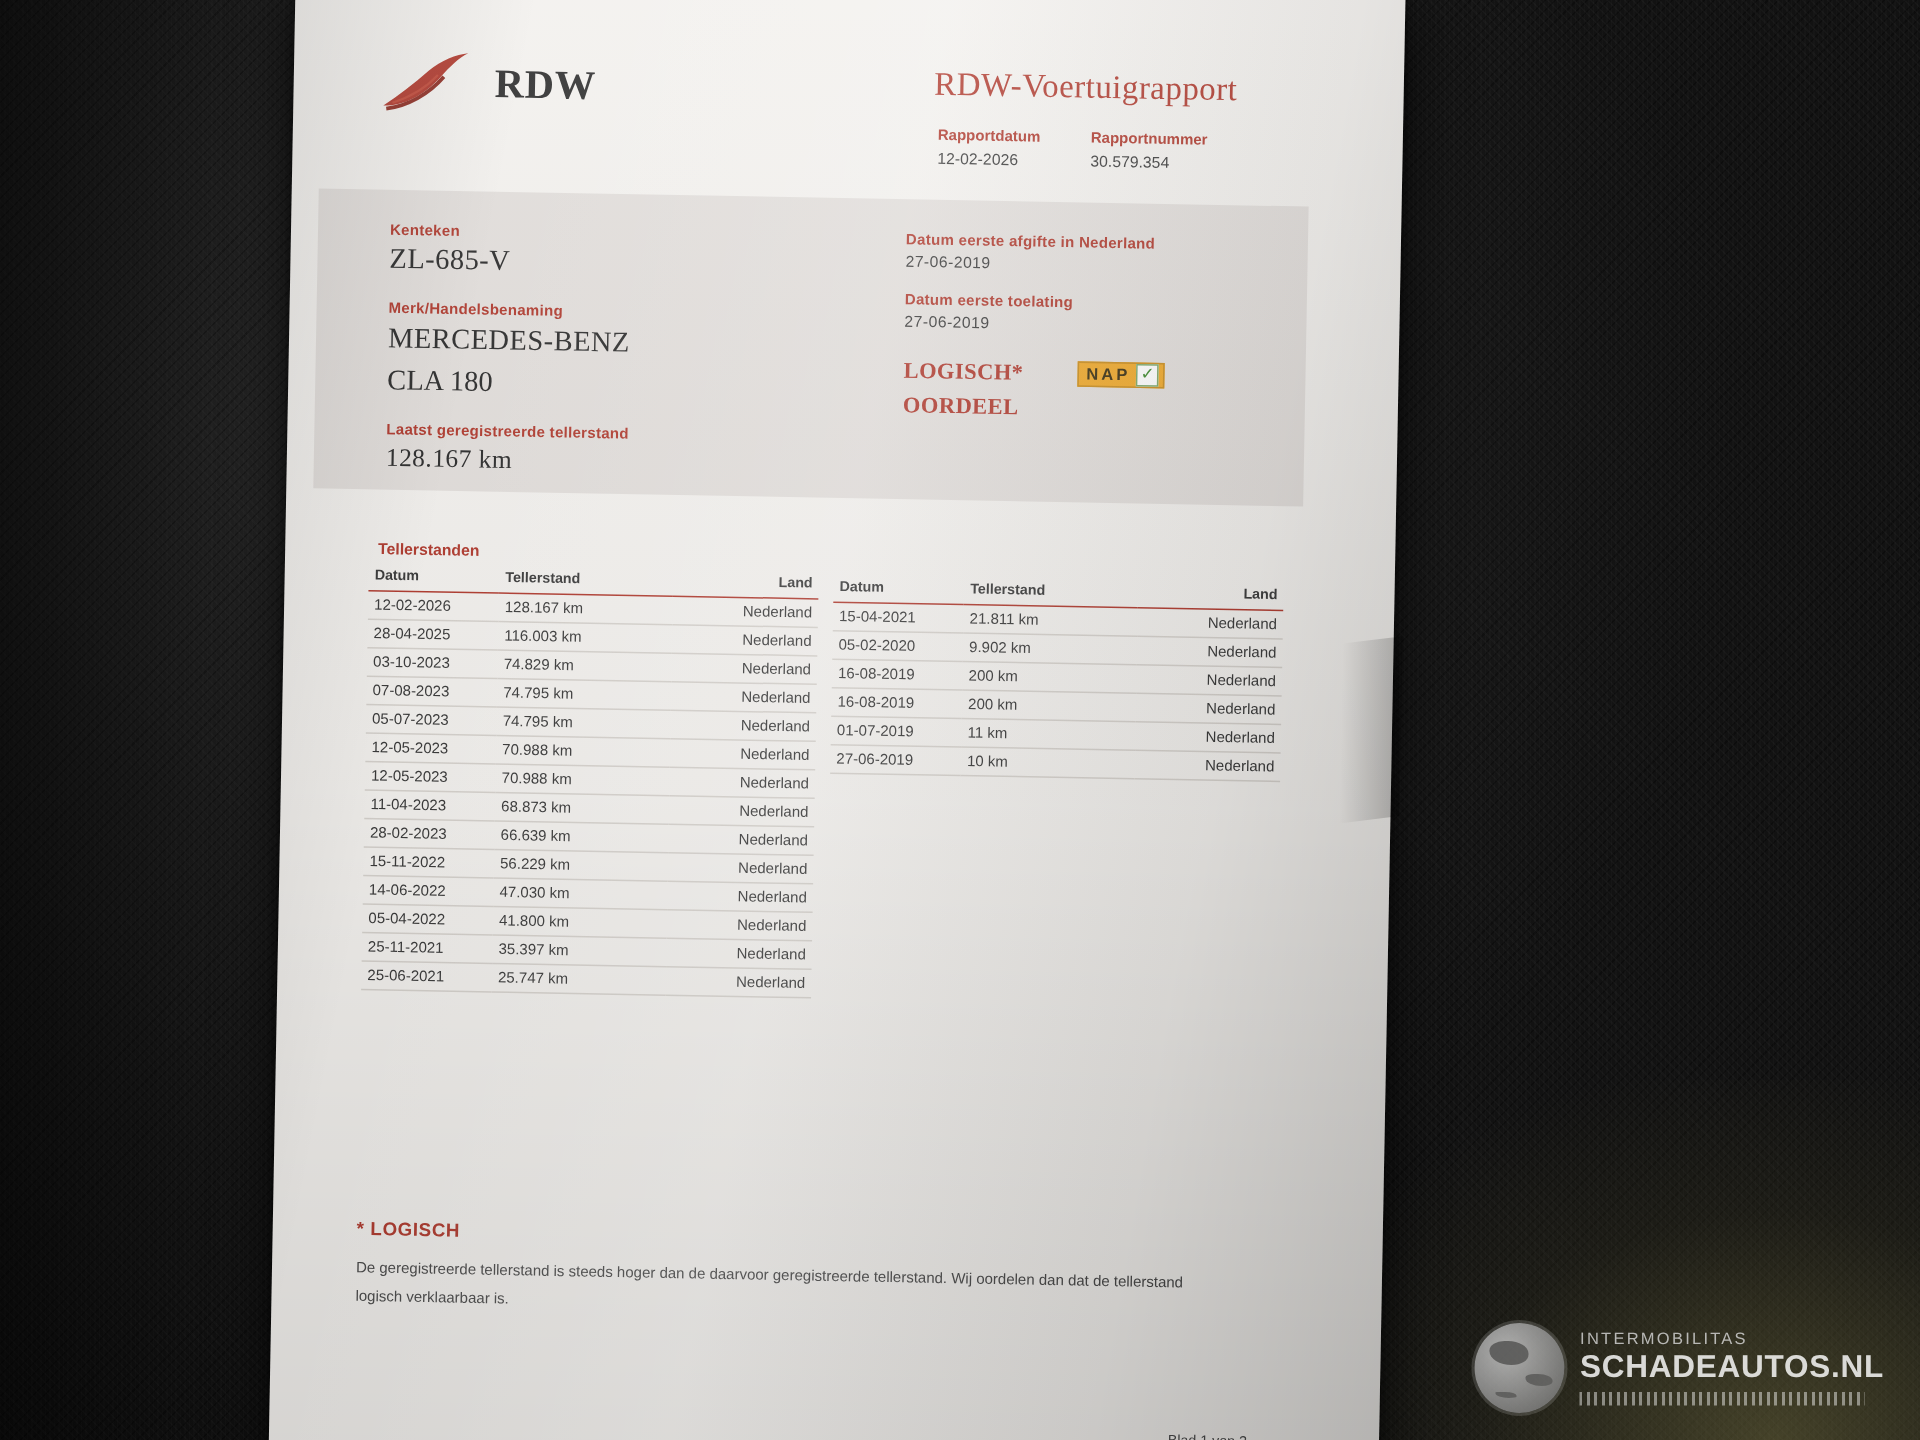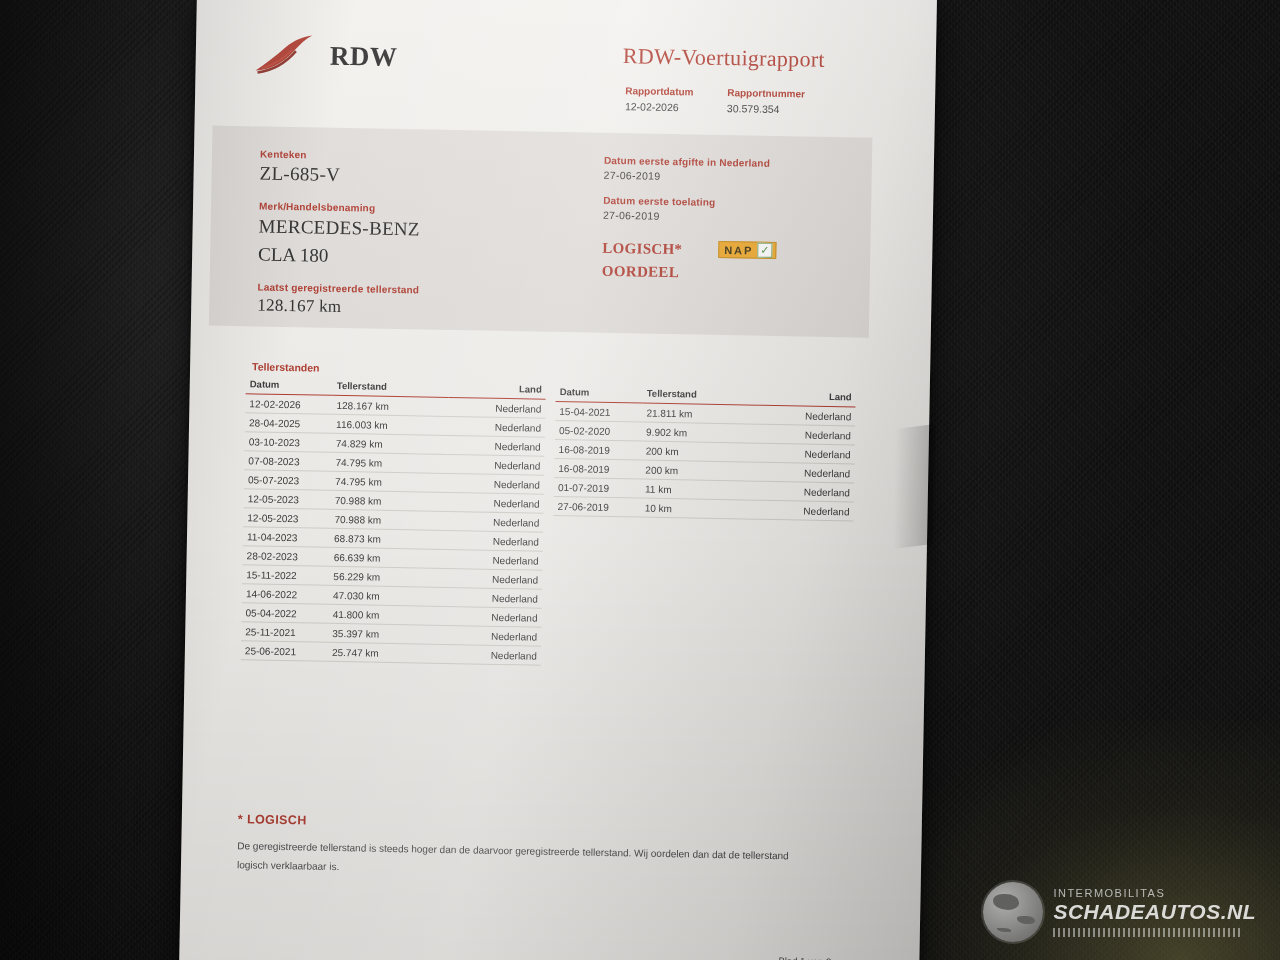--- a/index.html
+++ b/index.html
@@ -351,21 +351,20 @@
     font-size: 11px;
     letter-spacing: 1.5px;
     color: #d6d6d6;
     margin-bottom: 1px;
   }
   .wm-main {
     font-size: 21px;
     font-weight: bold;
     letter-spacing: 0.5px;
     color: #ffffff;
-    font-style: italic;
   }
   .wm-bars {
     margin-top: 4px;
     height: 9px;
     width: 190px;
     background-image: repeating-linear-gradient(90deg, rgba(255,255,255,0.55) 0 2px, rgba(0,0,0,0) 2px 5px);
   }
 </style>
 </head>
 <body>

